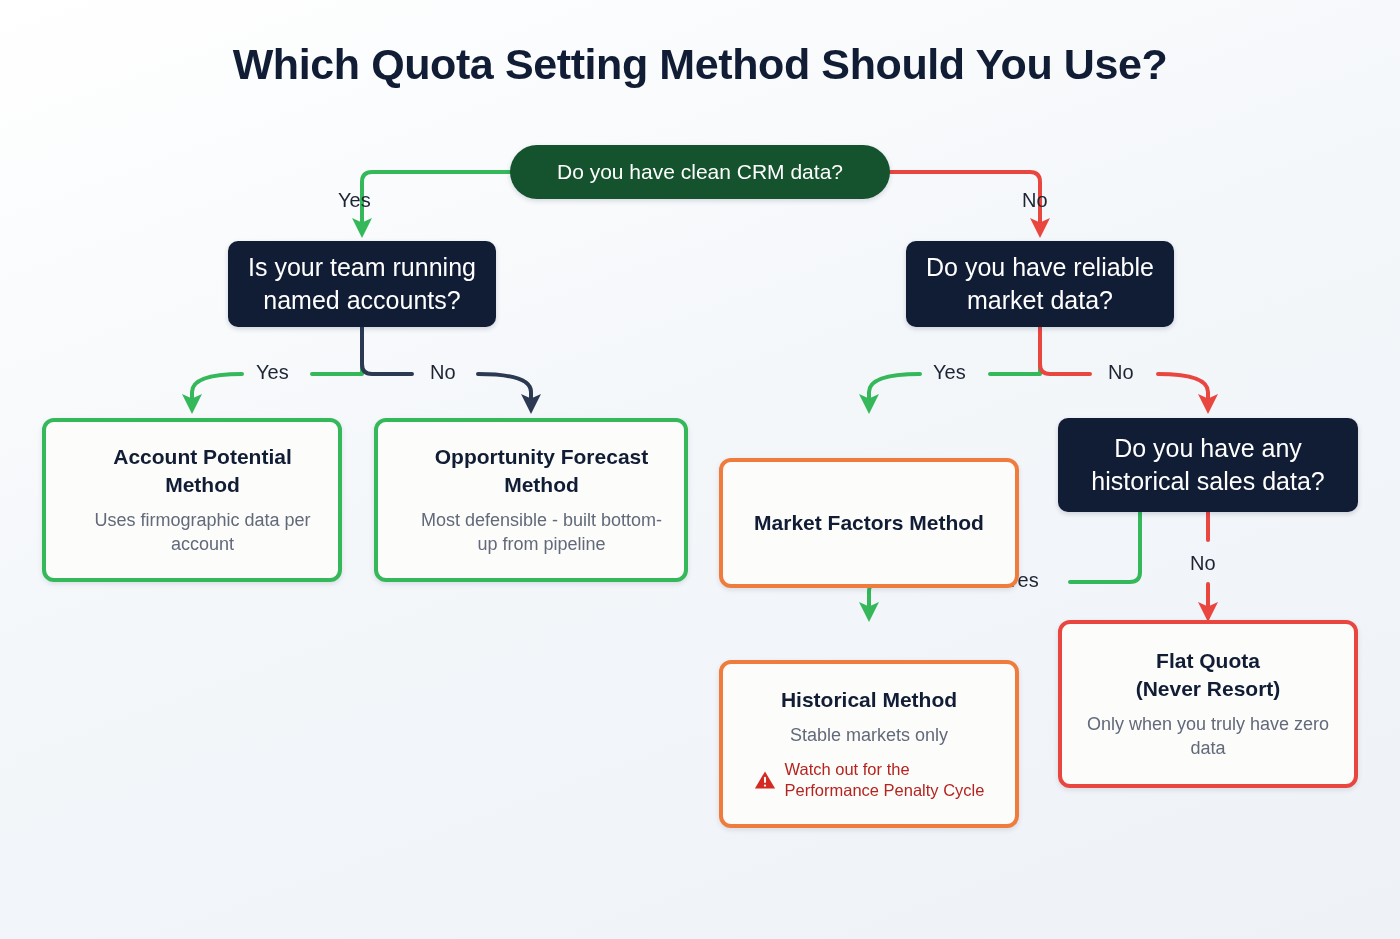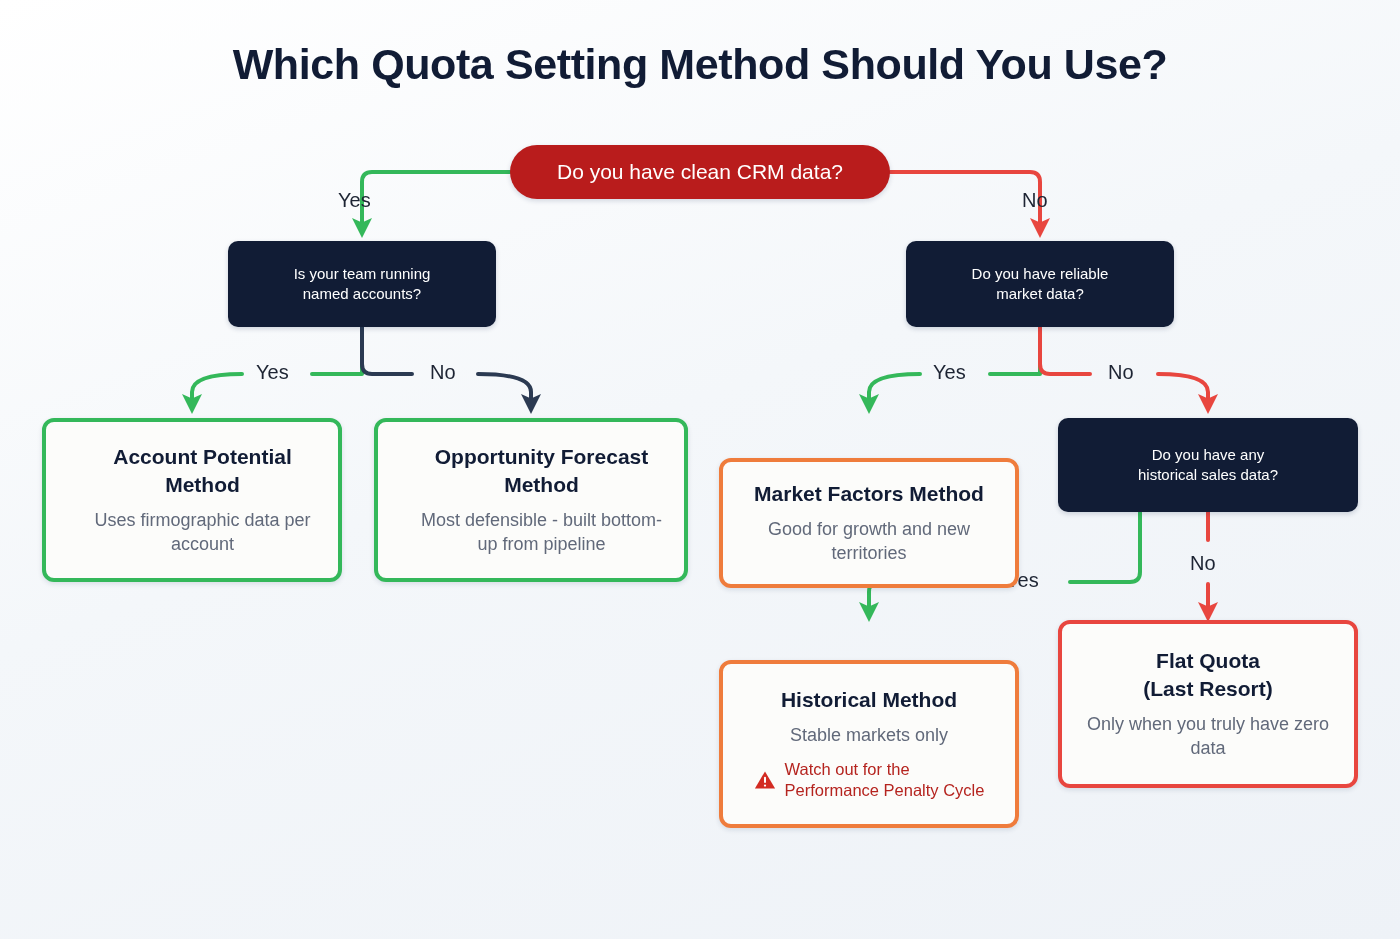--- a/index.html
+++ b/index.html
@@ -46,32 +46,32 @@
     position: absolute;
     box-sizing: border-box;
     display: flex;
     flex-direction: column;
     align-items: center;
     justify-content: center;
     text-align: center;
   }
 
   .node.root {
-    background: #b91c1c;
+    background: #14532d;
     border-radius: 999px;
     color: #ffffff;
     font-size: 21px;
     box-shadow: 0 2px 5px rgba(20,40,80,0.16);
   }
 
   .node.decision {
     background: #111c35;
     border-radius: 10px;
     color: #ffffff;
-    font-size: 15px;
+    font-size: 25px;
     line-height: 1.33;
     box-shadow: 0 2px 5px rgba(20,40,80,0.18);
   }
 
   .node.result {
     background: #fcfcfa;
     border-radius: 12px;
     box-shadow: 0 2px 5px rgba(20,40,80,0.12);
     padding: 10px 14px;
   }
@@ -222,21 +222,20 @@
   <div class="node result green" style="left:374px; top:418px; width:314px; height:164px;">
     <div class="res-title">
       <span>Opportunity Forecast</span><br>
       <span>Method</span>
     </div>
     <div class="res-sub">Most defensible - built bottom-up from pipeline</div>
   </div>
 
   <div class="node result orange" style="left:719px; top:418px; width:300px; height:130px;">
     <div class="res-title">Market Factors Method</div>
-    <div class="res-sub">Good for growth and new territories</div>
   </div>
 
   <div class="node result orange" style="left:719px; top:620px; width:300px; height:168px;">
     <div class="res-title">Historical Method</div>
     <div class="res-sub">Stable markets only</div>
     <div class="warn-row">
       <svg class="warn-icon" width="22" height="22" viewBox="0 0 24 24" xmlns="http://www.w3.org/2000/svg">
         <path d="M12 2.6 L23 21.4 L1 21.4 Z" fill="#d32b22" rx="2"></path>
         <rect x="10.9" y="8.4" width="2.2" height="7" fill="#ffffff" rx="1.1"></rect>
         <circle cx="12" cy="18.1" r="1.25" fill="#ffffff"></circle>
@@ -244,19 +243,19 @@
       <div class="warn-text">
         <span>Watch out for the</span><br>
         <span>Performance Penalty Cycle</span>
       </div>
     </div>
   </div>
 
   <div class="node result red" style="left:1058px; top:620px; width:300px; height:168px;">
     <div class="res-title">
       <span>Flat Quota</span><br>
-      <span>(Last Resort)</span>
+      <span>(Never Resort)</span>
     </div>
     <div class="res-sub">Only when you truly have zero data</div>
   </div>
 
 
 </div>
 
 </body></html>

